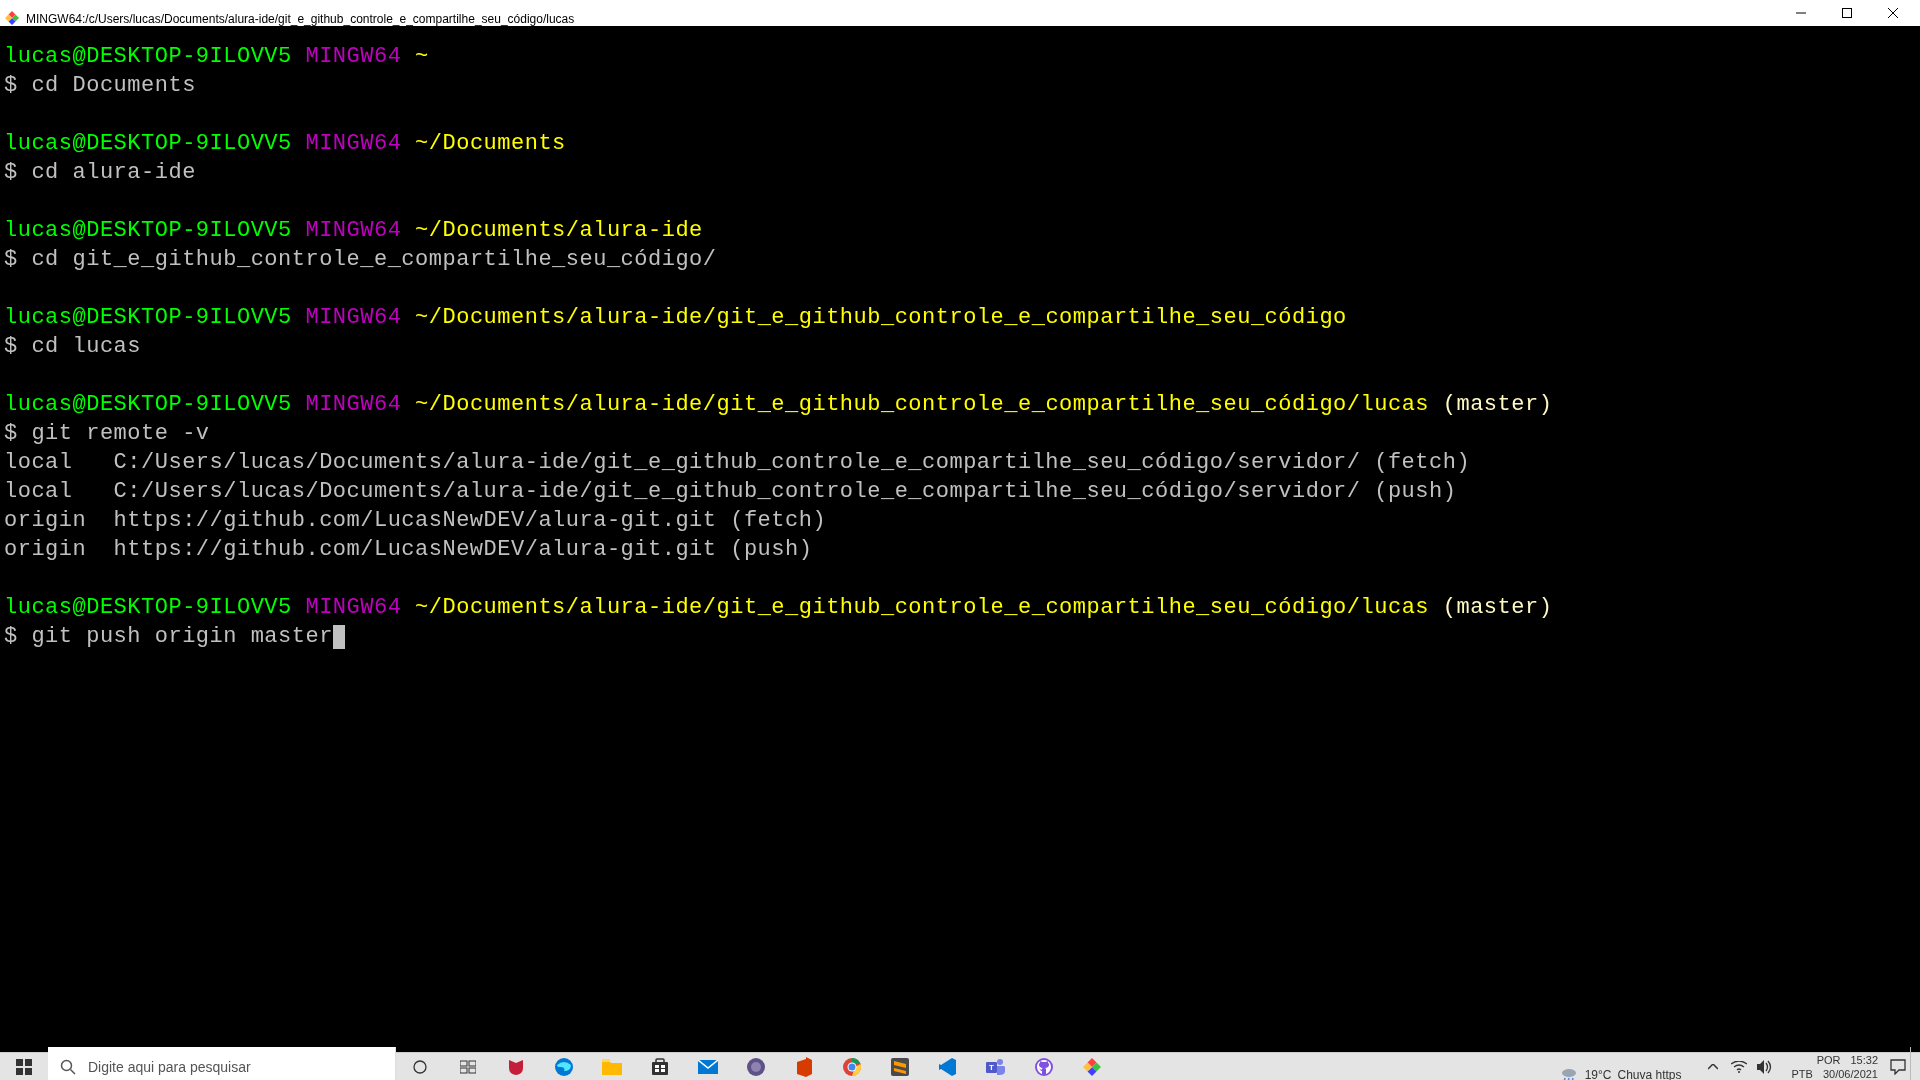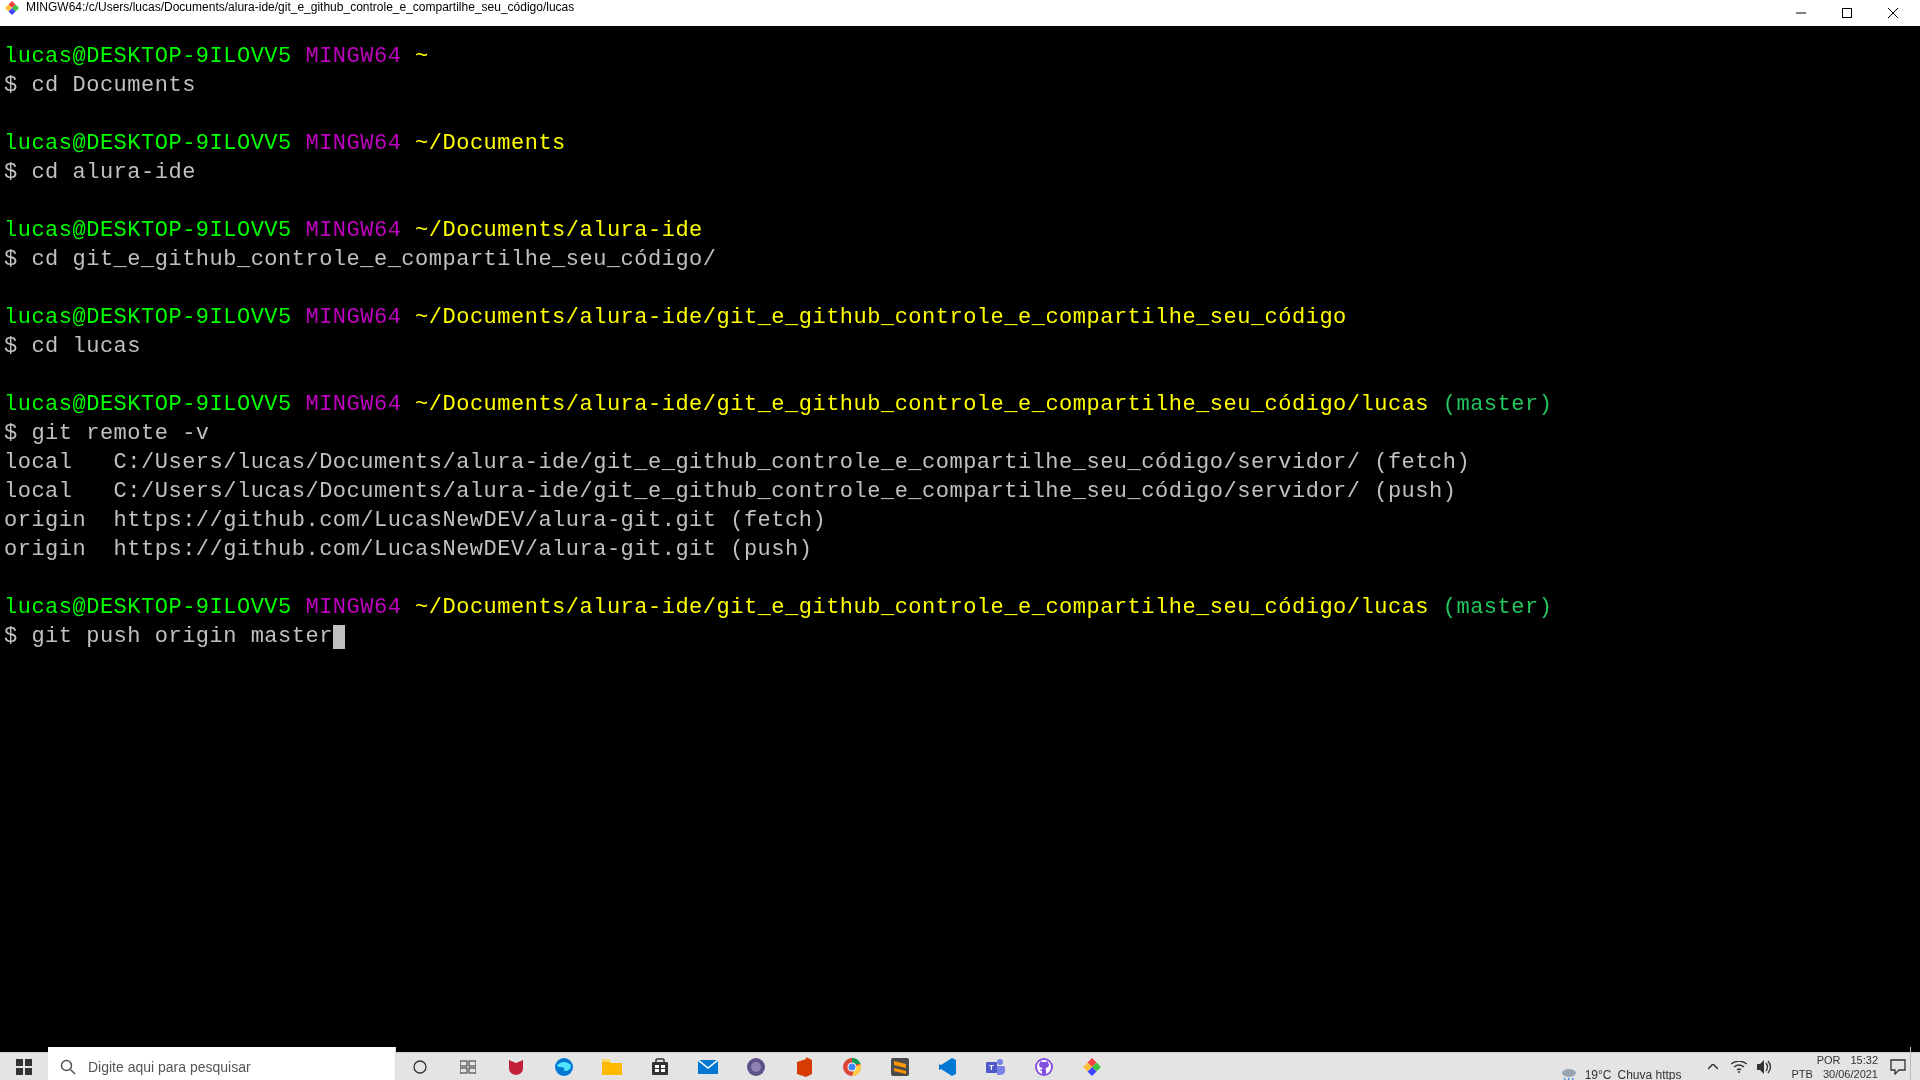--- a/index.html
+++ b/index.html
@@ -14,21 +14,21 @@
       font-family: "Consolas", "Courier New", monospace;
       overflow: hidden;
       background: #000;
     }
     
     
     .title-bar {
       height: 26px;
       background: #ffffff;
       display: flex;
-      align-items: flex-start;
+      align-items: flex-end;
       padding: 0 4px;
       font-family: "Segoe UI", sans-serif;
       font-size: 12px;
       color: #000;
     }
     
     .title-bar-icon {
       width: 16px;
       height: 16px;
       margin-right: 6px;
@@ -79,21 +79,21 @@
     
     .mingw {
       color: #c000c0;
     }
     
     .path {
       color: #ffff00;
     }
     
     .branch {
-      color: #22c55e;
+      color: #fef9c3;
       margin-top: 30px;
     }
     
     .prompt-dollar {
       color: #c0c0c0;
     }
     
     .command {
       color: #c0c0c0;
     }

